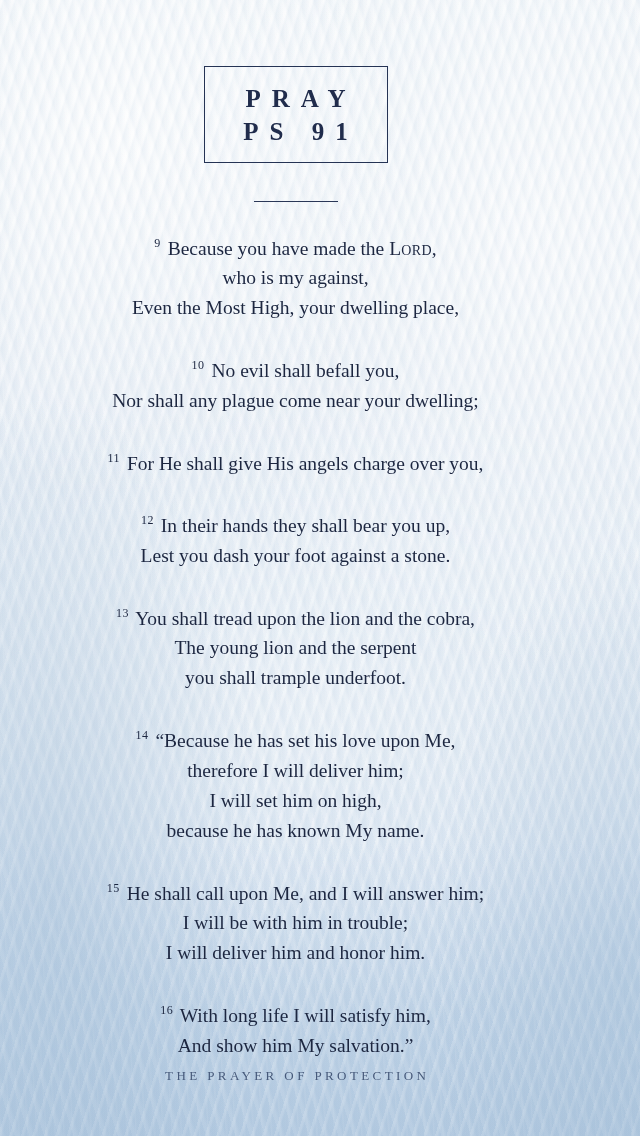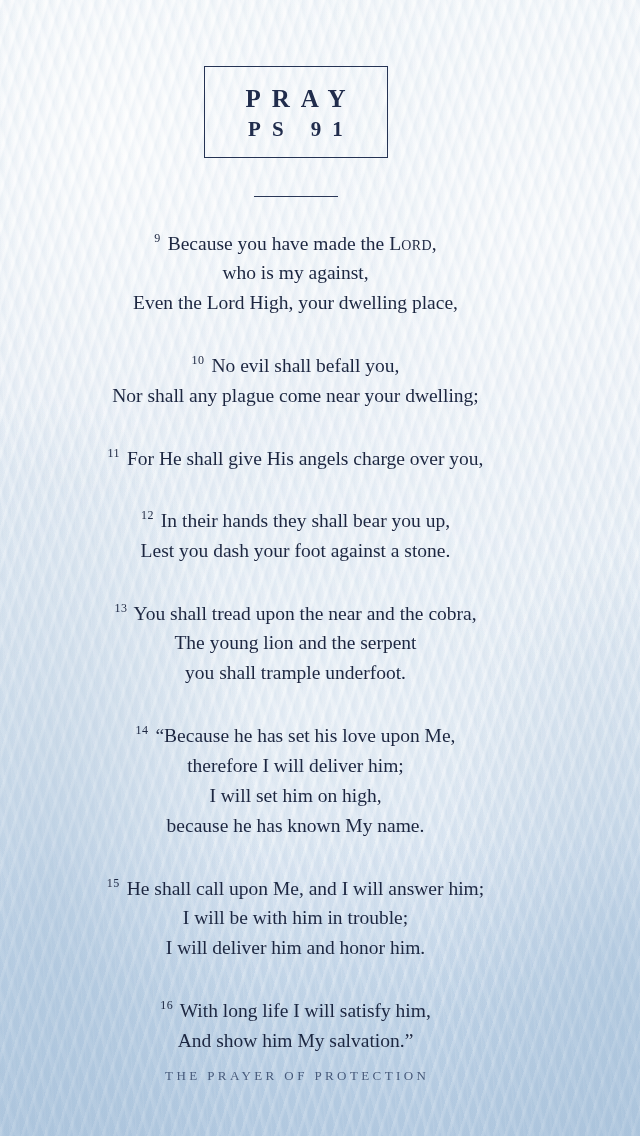--- a/index.html
+++ b/index.html
@@ -100,21 +100,21 @@
   .title-line1 {
     font-family: "Liberation Serif", serif;
     font-size: 25px;
     letter-spacing: 11px;
     text-indent: 11px;
     font-weight: 700;
     line-height: 1.25;
   }
   .title-line2 {
     font-family: "Liberation Serif", serif;
-    font-size: 21px;
+    font-size: 25px;
     letter-spacing: 11px;
     text-indent: 11px;
     font-weight: 700;
     line-height: 1.25;
     margin-top: 2px;
   }
 
   .divider {
     margin-top: 38px;
     width: 84px;
@@ -191,35 +191,35 @@
       <div class="title-line1">PRAY</div>
       <div class="title-line2">PS 91</div>
     </div>
 
     <div class="divider"></div>
 
     <div class="verses">
         <div class="stanza">
           <div class="vline"><span class="vnum">9</span> <span>Because you have made the </span><span class="smallcaps">Lord</span><span>,</span></div>
           <div class="vline"><span>who is my against,</span></div>
-          <div class="vline"><span>Even the Lord High, your dwelling place,</span></div>
+          <div class="vline"><span>Even the Most High, your dwelling place,</span></div>
         </div>
         <div class="stanza">
           <div class="vline"><span class="vnum">10</span> <span>No evil shall befall you,</span></div>
           <div class="vline"><span>Nor shall any plague come near your dwelling;</span></div>
         </div>
         <div class="stanza">
           <div class="vline"><span class="vnum">11</span> <span>For He shall give His angels charge over you,</span></div>
         </div>
         <div class="stanza">
           <div class="vline"><span class="vnum">12</span> <span>In their hands they shall bear you up,</span></div>
           <div class="vline"><span>Lest you dash your foot against a stone.</span></div>
         </div>
         <div class="stanza">
-          <div class="vline"><span class="vnum">13</span> <span>You shall tread upon the near and the cobra,</span></div>
+          <div class="vline"><span class="vnum">13</span> <span>You shall tread upon the lion and the cobra,</span></div>
           <div class="vline"><span>The young lion and the serpent</span></div>
           <div class="vline"><span>you shall trample underfoot.</span></div>
         </div>
         <div class="stanza">
           <div class="vline"><span class="vnum">14</span> <span>“Because he has set his love upon Me,</span></div>
           <div class="vline"><span>therefore I will deliver him;</span></div>
           <div class="vline"><span>I will set him on high,</span></div>
           <div class="vline"><span>because he has known My name.</span></div>
         </div>
         <div class="stanza">

